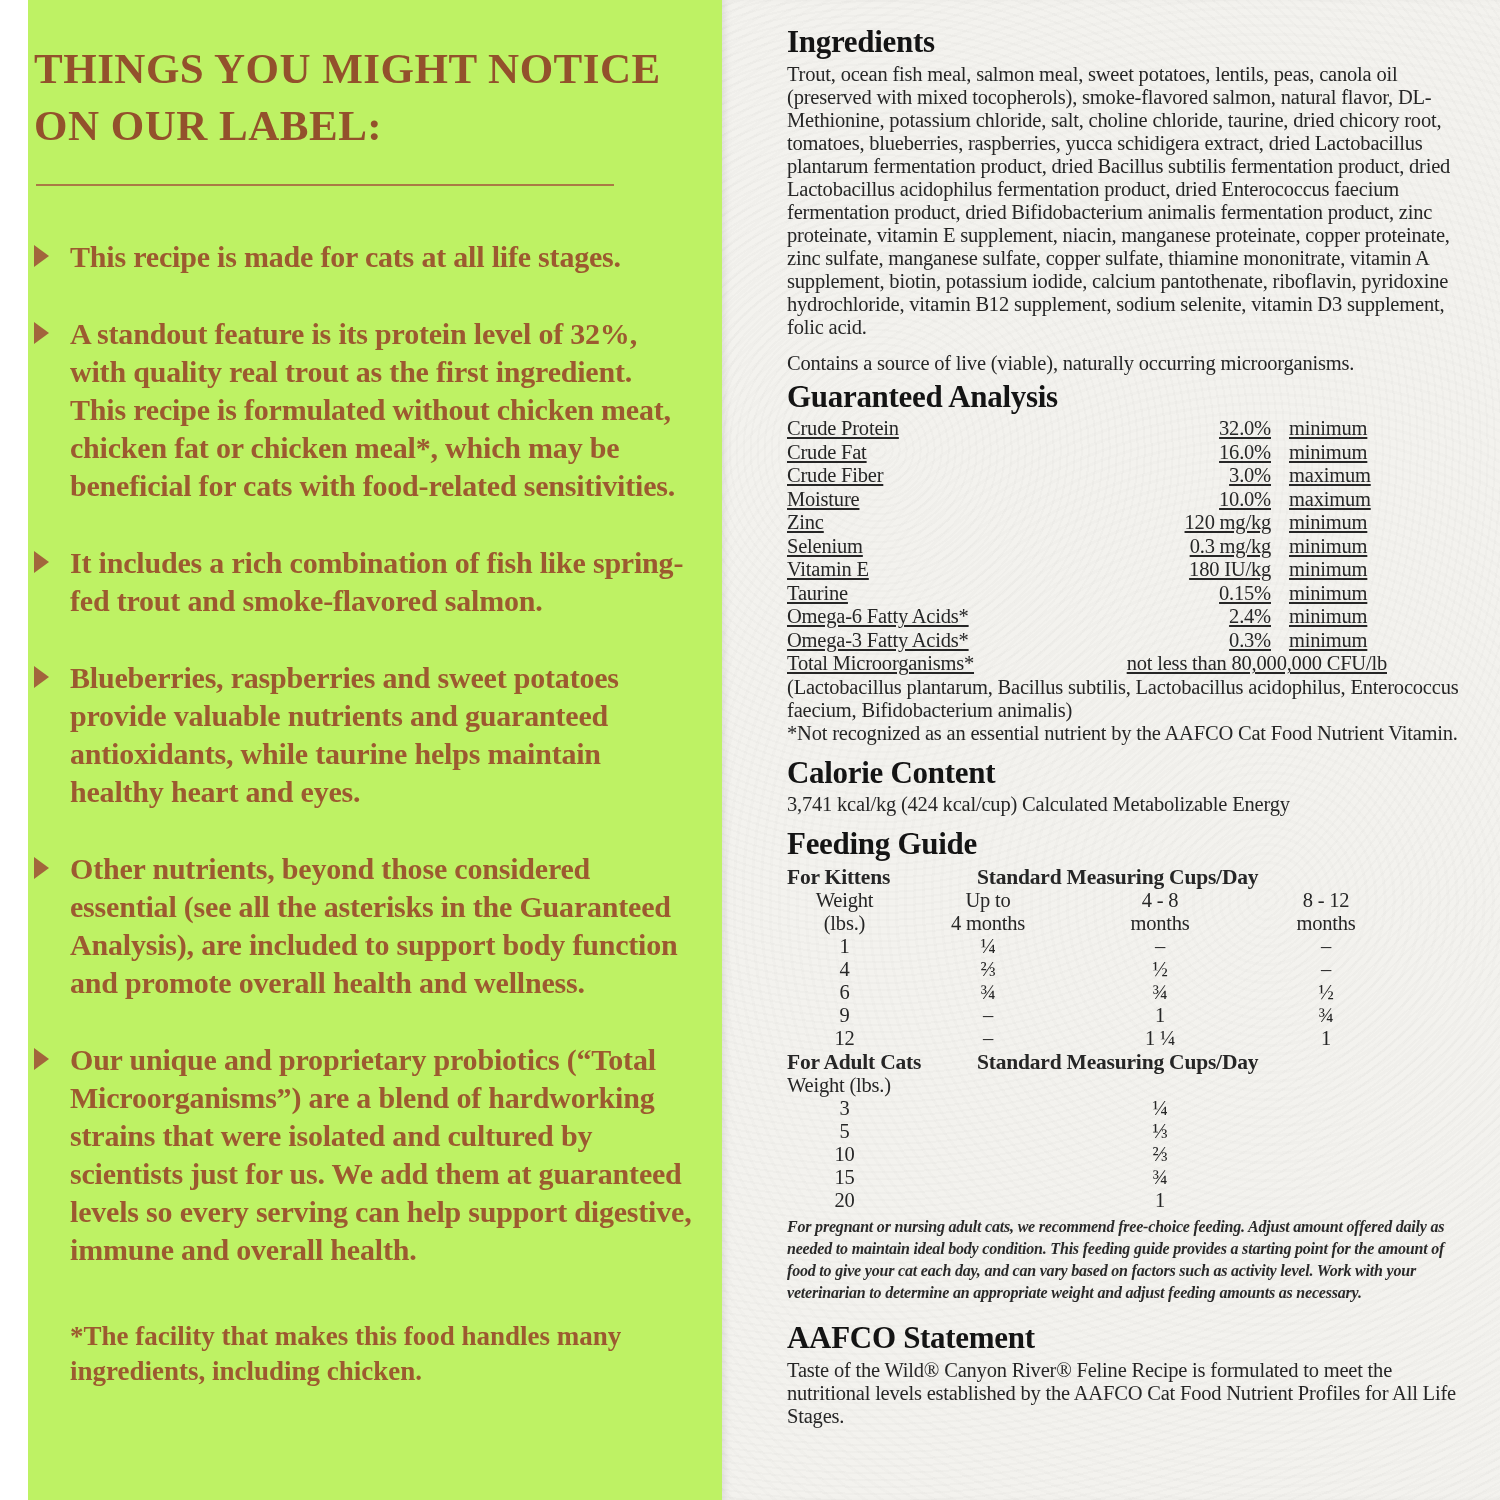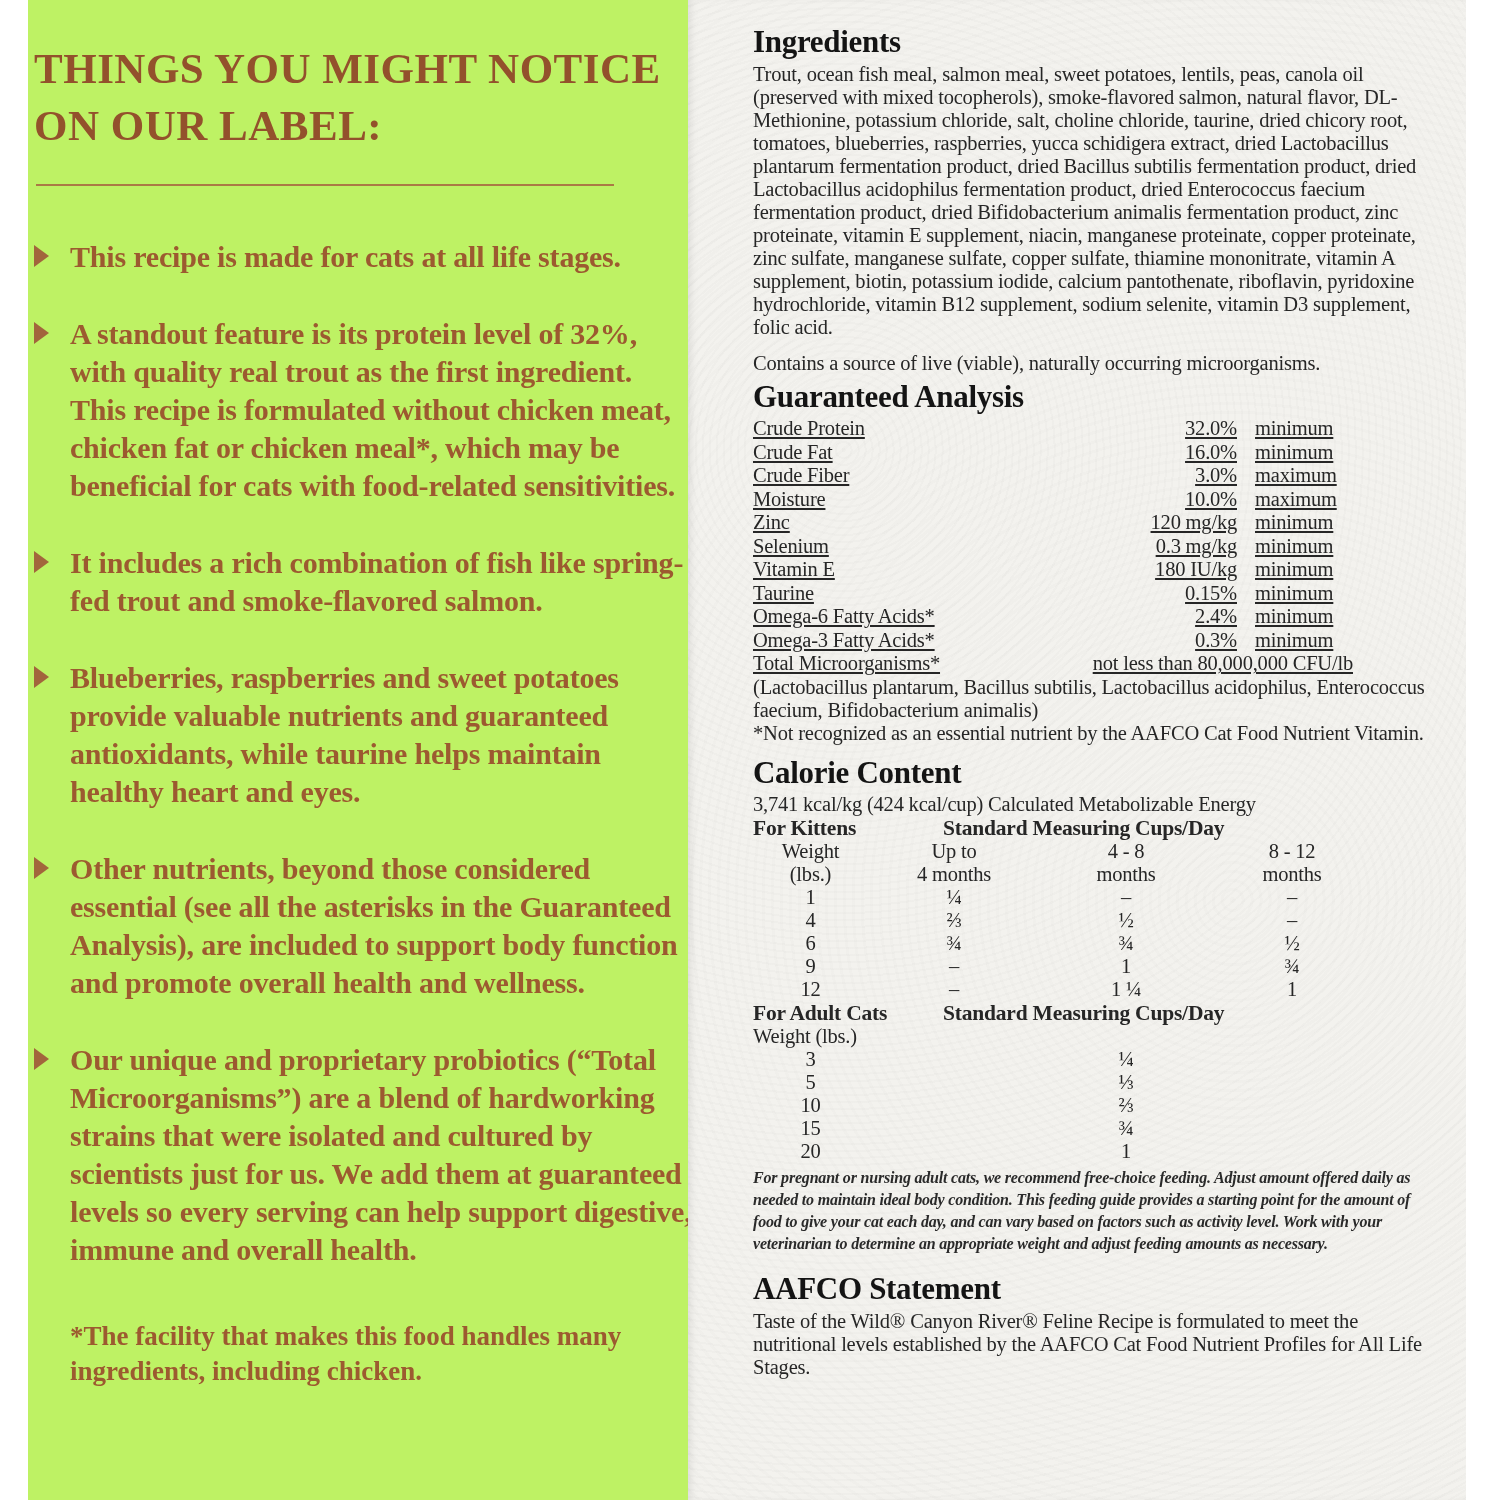--- a/index.html
+++ b/index.html
@@ -28,21 +28,21 @@
   .tri{
     position:absolute;left:0;top:7px;width:0;height:0;
     border-top:11px solid transparent;border-bottom:11px solid transparent;
     border-left:15px solid #a2653c;
   }
   .left-footnote{
     margin:50px 0 0 36px;font-size:27px;line-height:35px;font-weight:700;
   }
   
   .right-panel{
-    position:absolute;left:688px;top:0;width:778px;height:1500px;
+    position:absolute;left:722px;top:0;width:778px;height:1500px;
     background:
       repeating-radial-gradient(circle at 20% 30%, rgba(0,0,0,0.014) 0 2px, rgba(255,255,255,0) 2px 7px),
       repeating-radial-gradient(circle at 70% 60%, rgba(0,0,0,0.012) 0 3px, rgba(255,255,255,0) 3px 9px),
       #f3f2ee;
     box-shadow:inset 6px 0 8px -4px rgba(0,0,0,0.10);
     box-sizing:border-box;padding:24px 28px 0 65px;color:#262626;
   }
   .sec-title{
     font-size:31px;font-weight:700;color:#141414;margin:0 0 3px 0;line-height:1.15;
     letter-spacing:-0.3px;
@@ -148,20 +148,21 @@
         <span class="ga-label">Total Microorganisms*</span>
         <span class="ga-value">not less than 80,000,000 CFU/lb</span>
       </div>
   </div>
   <p class="body-text">(Lactobacillus plantarum, Bacillus subtilis, Lactobacillus acidophilus, Enterococcus faecium, Bifidobacterium animalis)</p>
   <p class="body-text">*Not recognized as an essential nutrient by the AAFCO Cat Food Nutrient Vitamin.</p>
 
   <h2 class="sec-title mt10">Calorie Content</h2>
   <p class="body-text">3,741 kcal/kg (424 kcal/cup) Calculated Metabolizable Energy</p>
 
+  <h2 class="sec-title mt10">Feeding Guide</h2>
 
   <div class="fg-header">
     <span class="fg-left">For Kittens</span>
     <span>Standard Measuring Cups/Day</span>
   </div>
   <div class="fg-grid">
     <span class="colhead">Weight
 (lbs.)</span>
     <span class="colhead">Up to
 4 months</span>

